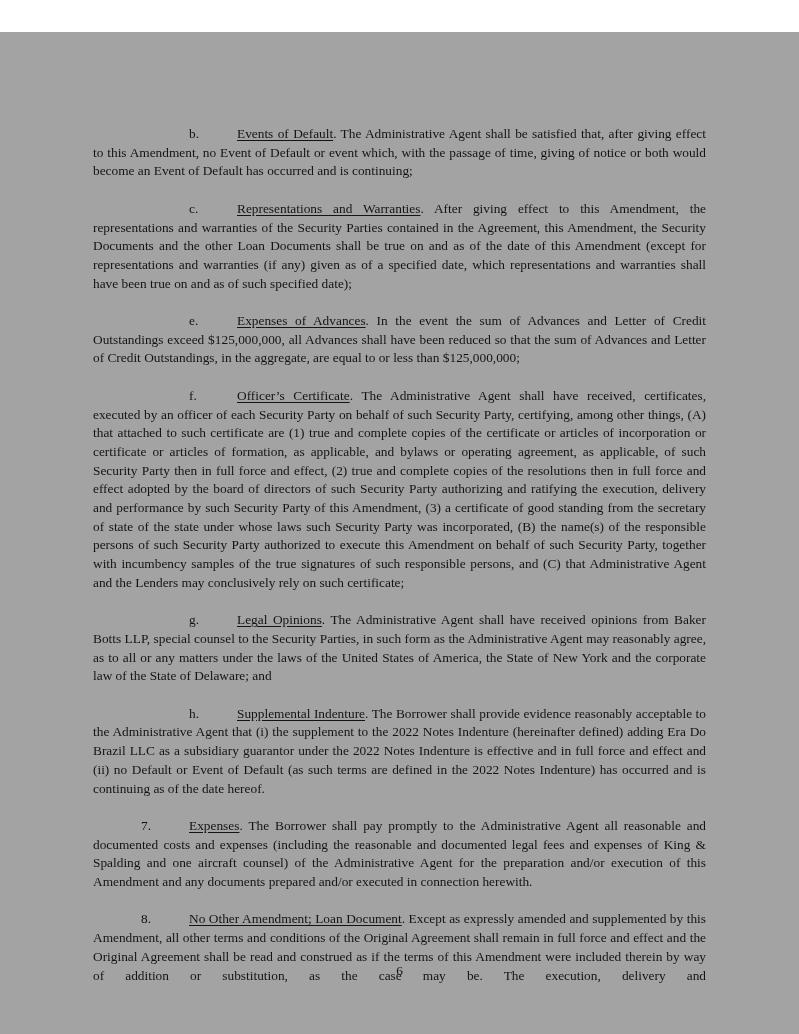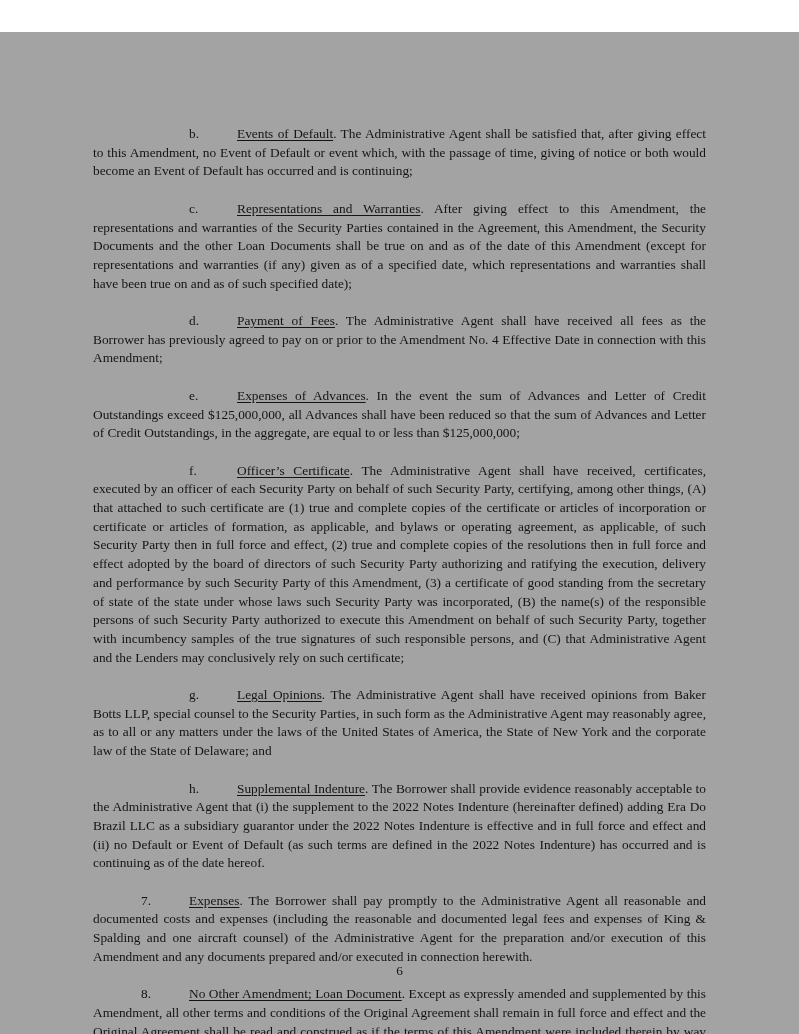--- a/index.html
+++ b/index.html
@@ -29,21 +29,20 @@
 </head>
 <body>
 
 <div class="page">
   <div class="body-text">
 
     <p class="para lvl2"><span class="marker">b.</span><span class="heading">Events of Default</span><span>.  The Administrative Agent shall be satisfied that, after giving effect to this Amendment, no Event of Default or event which, with the passage of time, giving of notice or both would become an Event of Default has occurred and is continuing;</span></p>
 
     <p class="para lvl2"><span class="marker">c.</span><span class="heading">Representations and Warranties</span><span>.  After giving effect to this Amendment, the representations and warranties of the Security Parties contained in the Agreement, this Amendment, the Security Documents and the other Loan Documents shall be true on and as of the date of this Amendment (except for representations and warranties (if any) given as of a specified date, which representations and warranties shall have been true on and as of such specified date);</span></p>
 
-    <p class="para lvl2"><span class="marker">d.</span><span class="heading">Payment of Fees</span><span>.  The Administrative Agent shall have received all fees as the Borrower has previously agreed to pay on or prior to the Amendment No. 4 Effective Date in connection with this Amendment;</span></p>
 
     <p class="para lvl2"><span class="marker">e.</span><span class="heading">Expenses of Advances</span><span>.   In the event the sum of Advances and Letter of Credit Outstandings exceed $125,000,000, all Advances shall have been reduced so that the sum of Advances and Letter of Credit Outstandings, in the aggregate, are equal to or less than $125,000,000;</span></p>
 
     <p class="para lvl2"><span class="marker">f.</span><span class="heading">Officer’s Certificate</span><span>.   The Administrative Agent shall have received, certificates, executed by an officer of each Security Party on behalf of such Security Party, certifying, among other things, (A) that attached to such certificate are (1) true and complete copies of the certificate or articles of incorporation or certificate or articles of formation, as applicable, and bylaws or operating agreement, as applicable, of such Security Party then in full force and effect, (2) true and complete copies of the resolutions then in full force and effect adopted by the board of directors of such Security Party authorizing and ratifying the execution, delivery and performance by such Security Party of this Amendment, (3) a certificate of good standing from the secretary of state of the state under whose laws such Security Party was incorporated, (B) the name(s) of the responsible persons of such Security Party authorized to execute this Amendment on behalf of such Security Party, together with incumbency samples of the true signatures of such responsible persons, and (C) that Administrative Agent and the Lenders may conclusively rely on such certificate;</span></p>
 
     <p class="para lvl2"><span class="marker">g.</span><span class="heading">Legal Opinions</span><span>.  The Administrative Agent shall have received opinions from Baker Botts LLP, special counsel to the Security Parties, in such form as the Administrative Agent may reasonably agree, as to all or any matters under the laws of the United States of America, the State of New York and the corporate law of the State of Delaware; and</span></p>
 
     <p class="para lvl2"><span class="marker">h.</span><span class="heading">Supplemental Indenture</span><span>.  The Borrower shall provide evidence reasonably acceptable to the Administrative Agent that (i) the supplement to the 2022 Notes Indenture (hereinafter defined) adding Era Do Brazil LLC as a subsidiary guarantor under the 2022 Notes Indenture is effective and in full force and effect and (ii) no Default or Event of Default (as such terms are defined in the 2022 Notes Indenture) has occurred and is continuing as of the date hereof.</span></p>
 
     <p class="para lvl1"><span class="marker">7.</span><span class="heading">Expenses</span><span>.  The Borrower shall pay promptly to the Administrative Agent all reasonable and documented costs and expenses (including the reasonable and documented legal fees and expenses of King &amp; Spalding and one aircraft counsel) of the Administrative Agent for the preparation and/or execution of this Amendment and any documents prepared and/or executed in connection herewith.</span></p>

